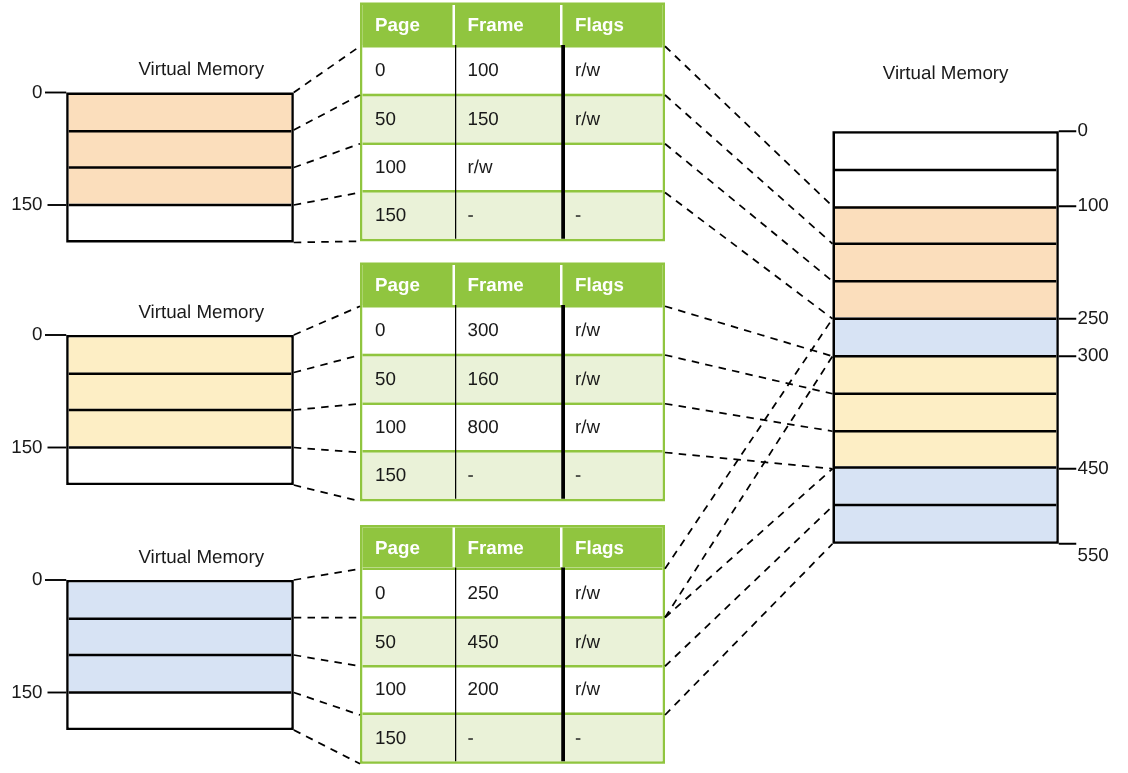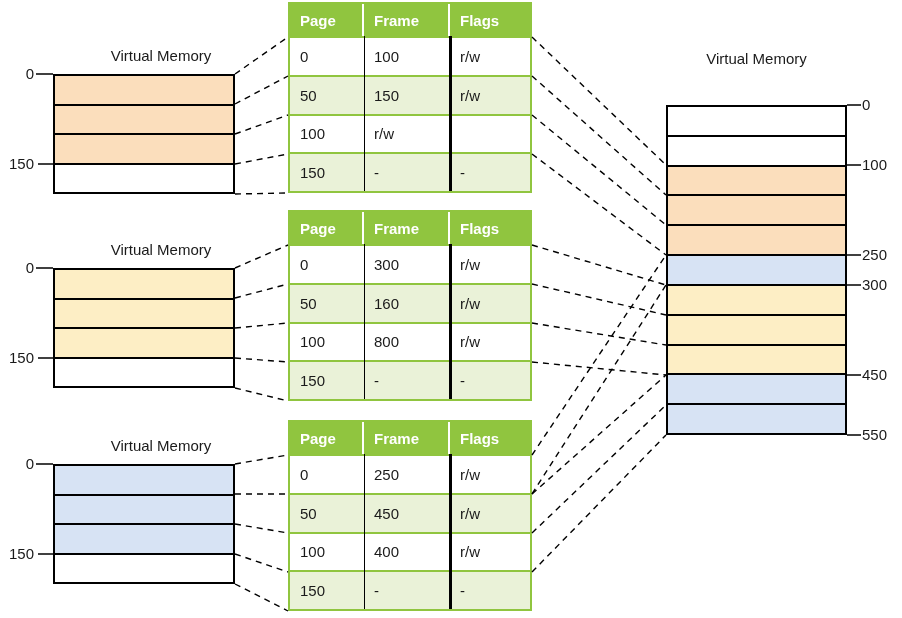--- a/index.html
+++ b/index.html
@@ -231,21 +231,21 @@
         <div class="td c1">250</div>
         <div class="td c2">r/w</div>
       </div>
       <div class="trow" style="background: rgb(234, 242, 216);">
         <div class="td c0">50</div>
         <div class="td c1">450</div>
         <div class="td c2">r/w</div>
       </div>
       <div class="trow" style="background: rgb(255, 255, 255);">
         <div class="td c0">100</div>
-        <div class="td c1">400</div>
+        <div class="td c1">200</div>
         <div class="td c2">r/w</div>
       </div>
       <div class="trow" style="background: rgb(234, 242, 216);">
         <div class="td c0">150</div>
         <div class="td c1">-</div>
         <div class="td c2">-</div>
       </div>
       <div class="vdiv v1"></div>
       <div class="vdiv v2"></div>
     </div>
@@ -263,21 +263,21 @@
       <div class="mem-row" style="background: rgb(253, 238, 197);"></div>
       <div class="mem-row" style="background: rgb(215, 227, 244);"></div>
       <div class="mem-row" style="background: rgb(215, 227, 244);"></div>
     </div>
   <div id="pm-labels">
       <div class="pm-label" style="top: 96px;">0</div>
       <div class="pm-label" style="top: 156px;">100</div>
       <div class="pm-label" style="top: 246px;">250</div>
       <div class="pm-label" style="top: 276px;">300</div>
       <div class="pm-label" style="top: 366px;">450</div>
-      <div class="pm-label" style="top: 426px;">550</div>
+      <div class="pm-label" style="top: 436px;">550</div>
     </div>
 
   <svg class="overlay" id="overlay" viewBox="0 0 902 618" xmlns="http://www.w3.org/2000/svg">
       <line x1="235" y1="74" x2="288" y2="37" stroke="#000" stroke-width="1.4" stroke-dasharray="6,5"></line>
       <line x1="235" y1="104" x2="288" y2="76" stroke="#000" stroke-width="1.4" stroke-dasharray="6,5"></line>
       <line x1="235" y1="134" x2="288" y2="115" stroke="#000" stroke-width="1.4" stroke-dasharray="6,5"></line>
       <line x1="235" y1="164" x2="288" y2="154" stroke="#000" stroke-width="1.4" stroke-dasharray="6,5"></line>
       <line x1="235" y1="194" x2="288" y2="193" stroke="#000" stroke-width="1.4" stroke-dasharray="6,5"></line>
       <line x1="235" y1="268" x2="288" y2="245" stroke="#000" stroke-width="1.4" stroke-dasharray="6,5"></line>
       <line x1="235" y1="298" x2="288" y2="284" stroke="#000" stroke-width="1.4" stroke-dasharray="6,5"></line>

